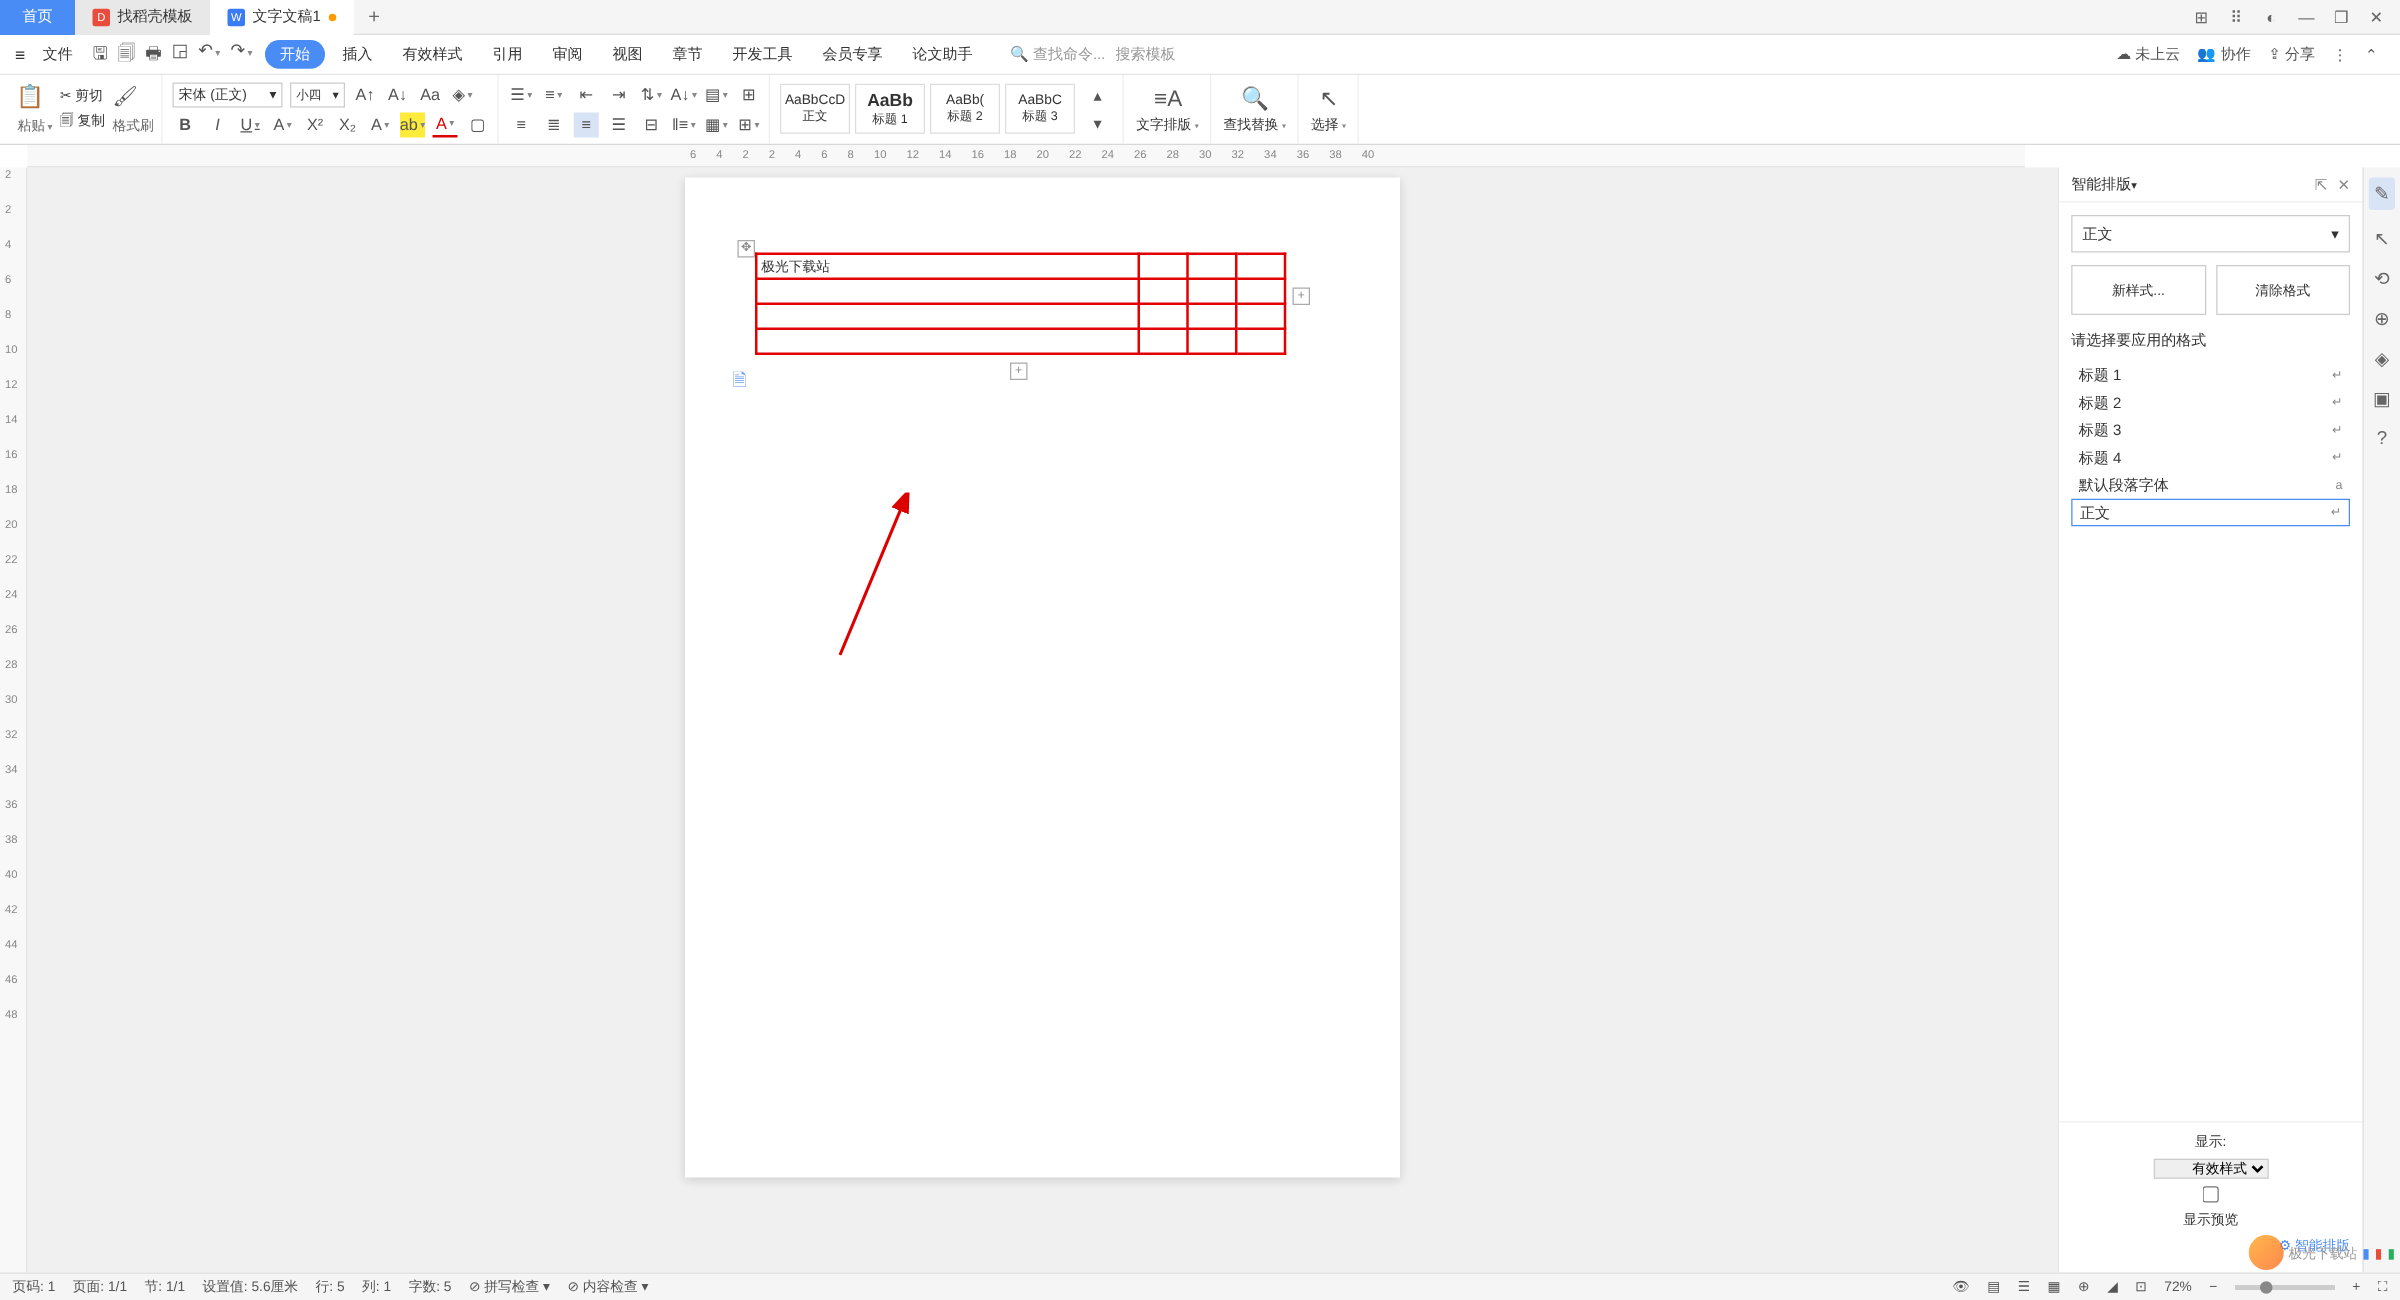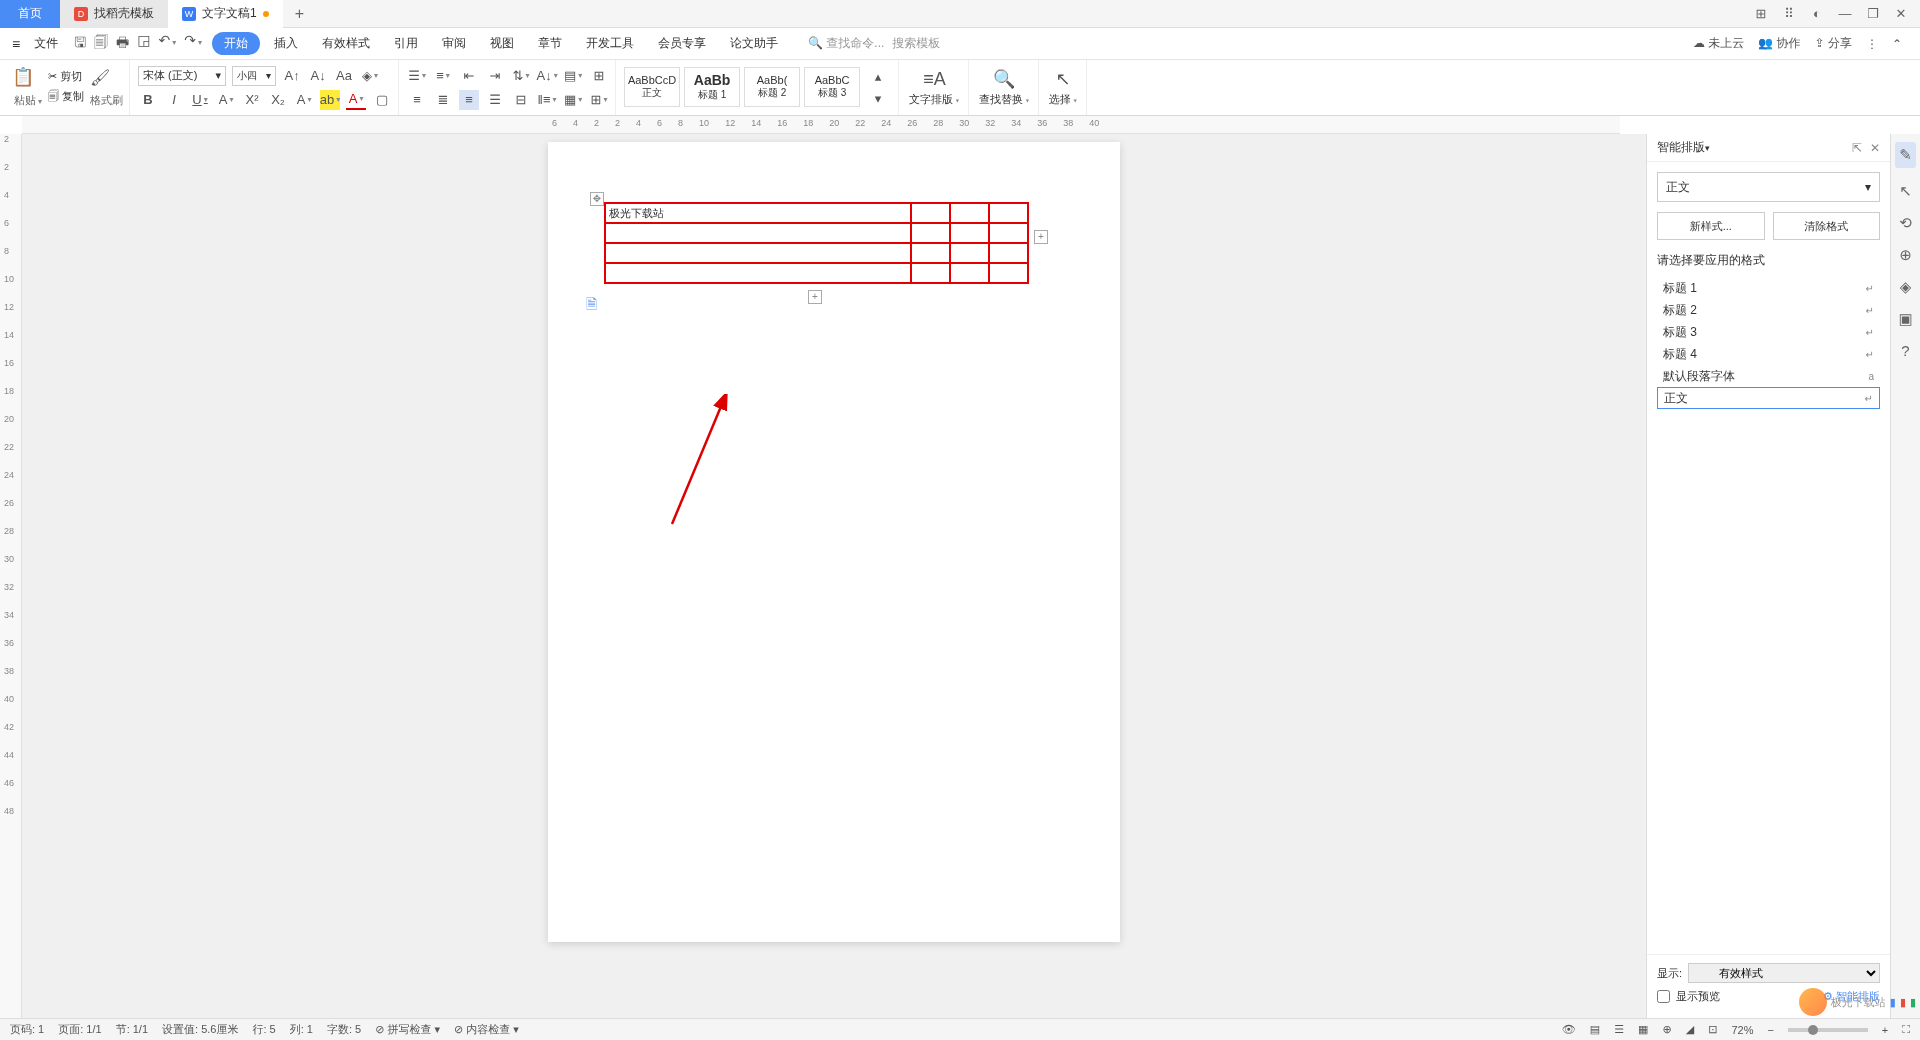--- a/index.html
+++ b/index.html
@@ -65,28 +65,28 @@
 .arrow-overlay { position: absolute; left: 640px; top: 260px; pointer-events: none; }
 
 
 .right-panel { width: 244px; background: #fff; border-left: 1px solid #ddd; display: flex; flex-direction: column; }
 .panel-header { height: 28px; display: flex; align-items: center; padding: 0 10px; font-size: 12px; color: #333; border-bottom: 1px solid #eee; }
 .panel-header .sp { flex: 1; }
 .panel-header span.ic { color: #888; cursor: pointer; margin-left: 8px; font-size: 12px; }
 .panel-body { padding: 10px; flex: 1; display: flex; flex-direction: column; }
 .style-select-main { height: 30px; border: 1px solid #ccc; display: flex; align-items: center; padding: 0 8px; justify-content: space-between; margin-bottom: 10px; }
 .panel-btns { display: flex; gap: 8px; margin-bottom: 12px; }
-.panel-btn { flex: 1; height: 28px; border: 1px solid #ccc; display: flex; align-items: center; justify-content: center; font-size: 11px; cursor: pointer; }
+.panel-btn { flex: 1; height: 40px; border: 1px solid #ccc; display: flex; align-items: center; justify-content: center; font-size: 11px; cursor: pointer; }
 .panel-label { font-size: 12px; margin-bottom: 8px; }
 .style-list { border: 0; }
 .style-list-item { height: 22px; display: flex; align-items: center; padding: 0 6px; font-size: 12px; cursor: pointer; justify-content: space-between; }
 .style-list-item.selected { border: 1px solid #4a8cf5; }
 .style-list-item .mark { font-size: 10px; color: #888; }
 .panel-footer { border-top: 1px solid #eee; padding: 8px 10px; font-size: 11px; }
-.panel-footer .row { display: flex; align-items: center; gap: 6px; margin-bottom: 6px; }
+.panel-footer .row { display: flex; align-items: center; gap: 6px; margin-bottom: 6px; flex-direction: column; }
 .panel-footer select { flex: 1; height: 20px; font-size: 11px; border: 1px solid #ccc; padding-left: 26px; }
 .panel-footer .link { color: #4a8cf5; margin-left: auto; cursor: pointer; }
 
 
 .right-strip { width: 30px; background: #f5f5f5; border-left: 1px solid #ddd; display: flex; flex-direction: column; align-items: center; padding-top: 8px; gap: 14px; }
 .right-strip span { font-size: 15px; color: #666; cursor: pointer; }
 .right-strip span.active { background: #d8e4f5; padding: 4px; border-radius: 3px; }
 
 
 .statusbar { height: 22px; background: #f5f5f5; border-top: 1px solid #ddd; display: flex; align-items: center; padding: 0 10px; font-size: 11px; color: #555; gap: 14px; position: absolute; bottom: 0; left: 0; right: 0; }

